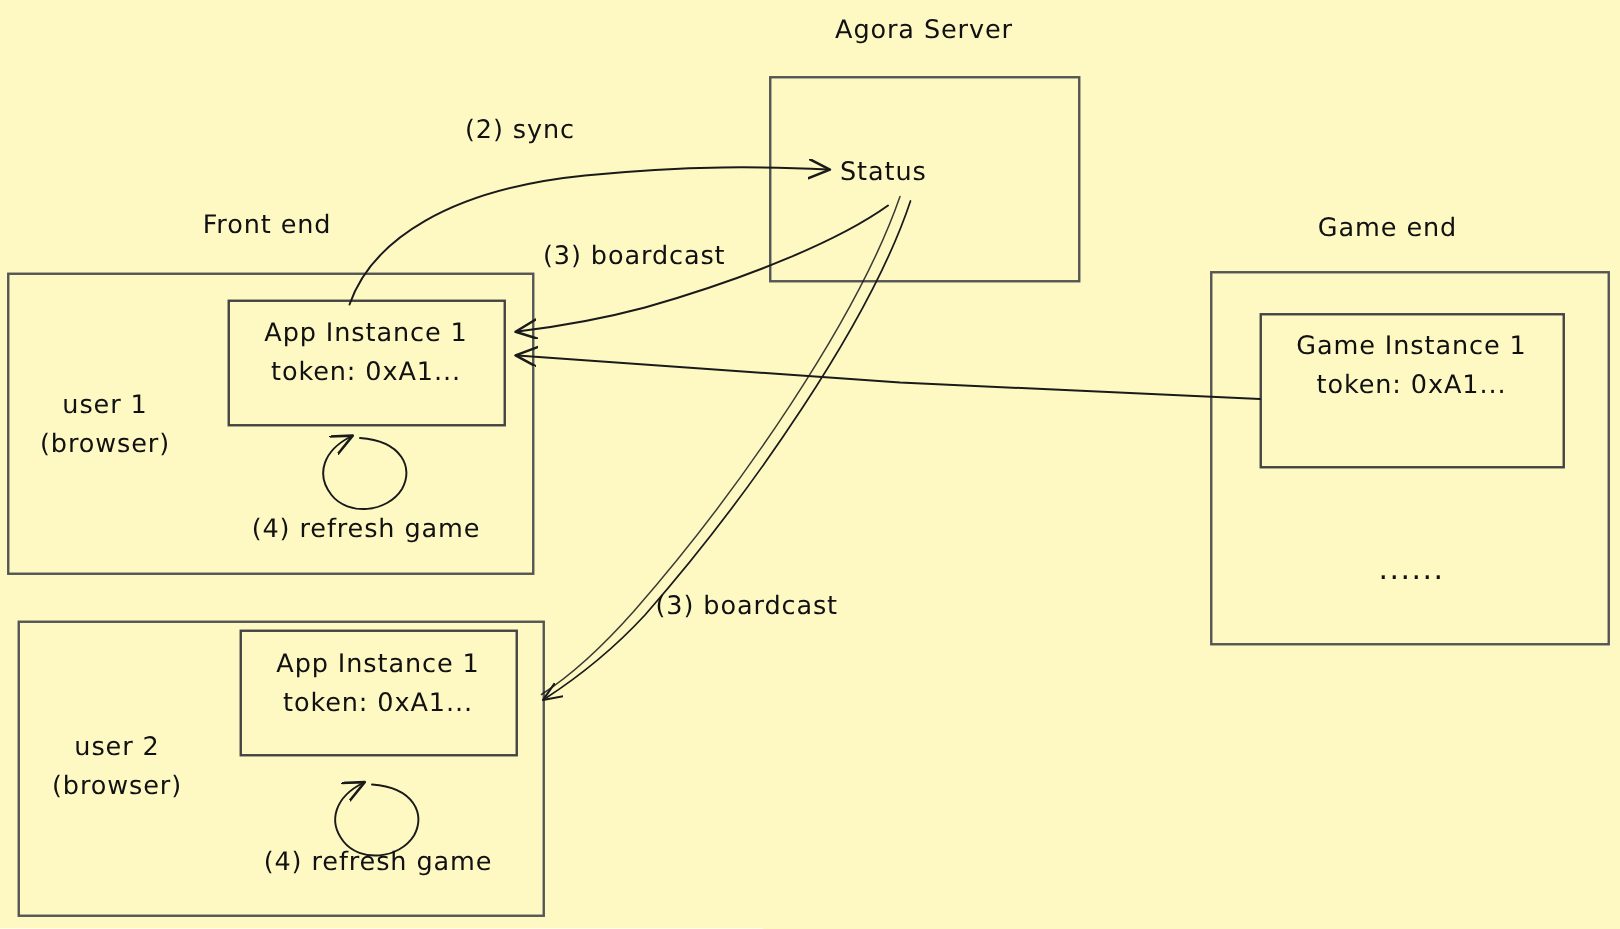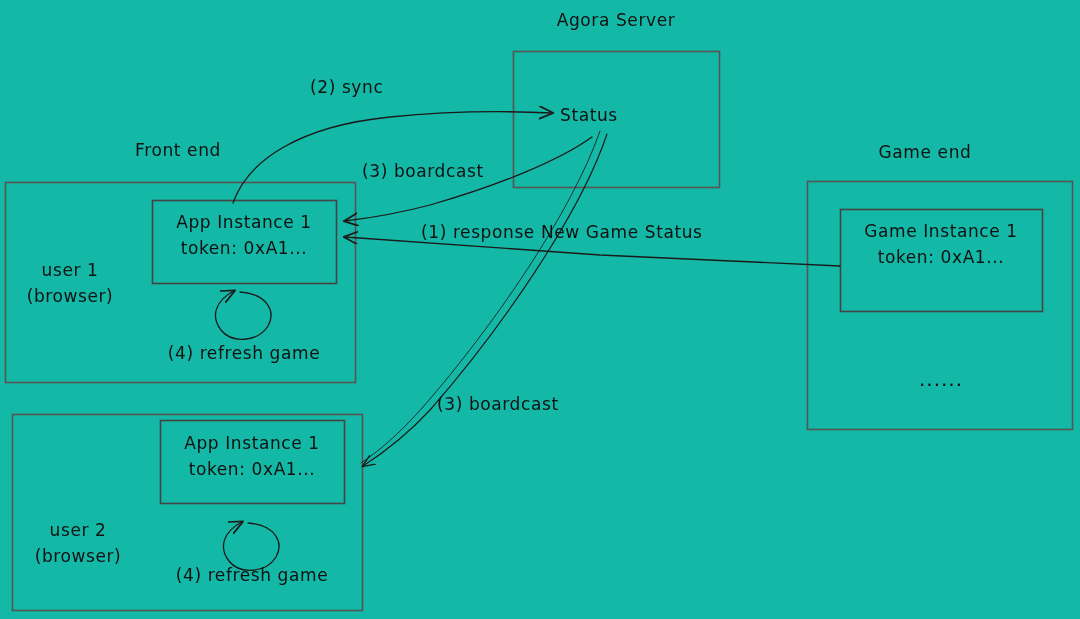--- a/index.html
+++ b/index.html
@@ -4,21 +4,21 @@
 <style>
   html, body {
     margin: 0;
     padding: 0;
     background: #ffffff;
   }
   #canvas {
     position: relative;
     width: 1080px;
     height: 619px;
-    background: #14b8a6;
+    background: #fef9c3;
     overflow: hidden;
     font-family: "DejaVu Sans", sans-serif;
   }
   svg.layer {
     position: absolute;
     left: 0;
     top: 0;
     width: 1080px;
     height: 619px;
     pointer-events: none;
@@ -104,21 +104,21 @@
     <div>(browser)</div>
   </div>
 
   <div class="lbl ctr multi" style="left:244px; top:210px;">
     <div>App Instance 1</div>
     <div>token: 0xA1...</div>
   </div>
 
   <div class="lbl ctr" style="left:244px; top:341px;">(4) refresh game</div>
 
-  <div class="lbl ctr multi" style="left:78px; top:486px;margin-top:32px;">
+  <div class="lbl ctr multi" style="left:78px; top:486px;">
     <div>user 2</div>
     <div>(browser)</div>
   </div>
 
   <div class="lbl ctr multi" style="left:252px; top:431px;">
     <div>App Instance 1</div>
     <div>token: 0xA1...</div>
   </div>
 
   <div class="lbl ctr" style="left:252px; top:563px;">(4) refresh game</div>
@@ -127,17 +127,16 @@
     <div>Game Instance 1</div>
     <div>token: 0xA1...</div>
   </div>
 
   <div class="lbl ctr ellipsis-dots" style="left:941px; top:365px;">......</div>
 
   <div class="lbl" style="left:310px; top:75px;">(2) sync</div>
 
   <div class="lbl" style="left:362px; top:159px;">(3) boardcast</div>
 
-  <div class="lbl" style="left:421px; top:220px;">(1) response New Game Status</div>
 
   <div class="lbl" style="left:437px; top:392px;">(3) boardcast</div>
 
 </div>
 
 </body></html>

